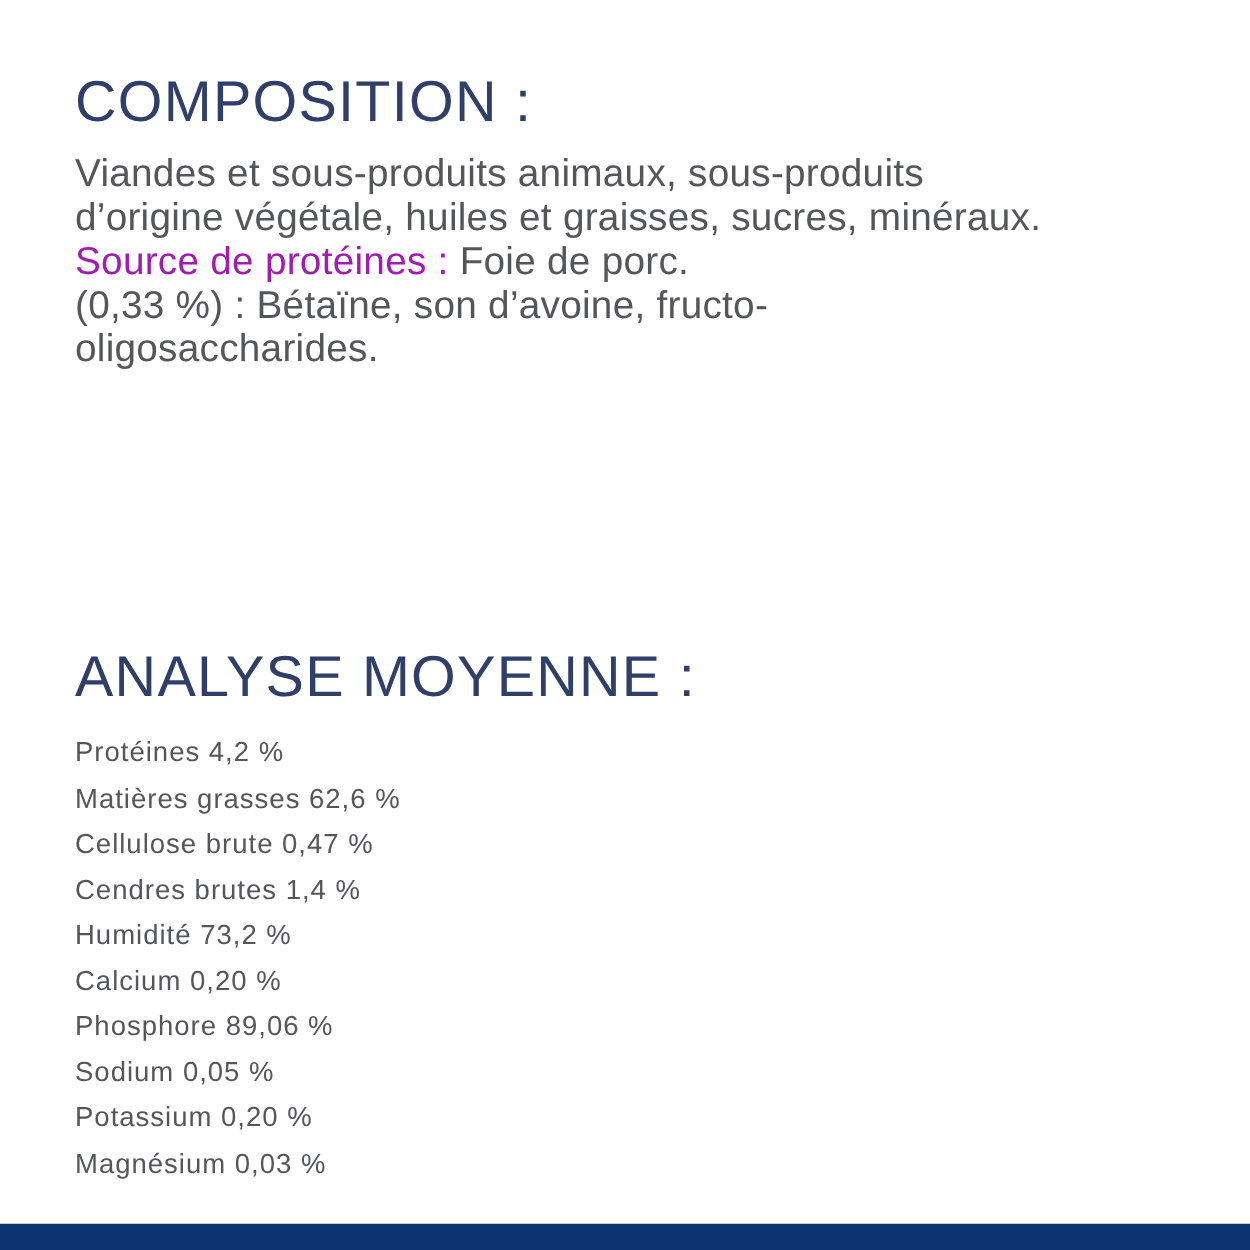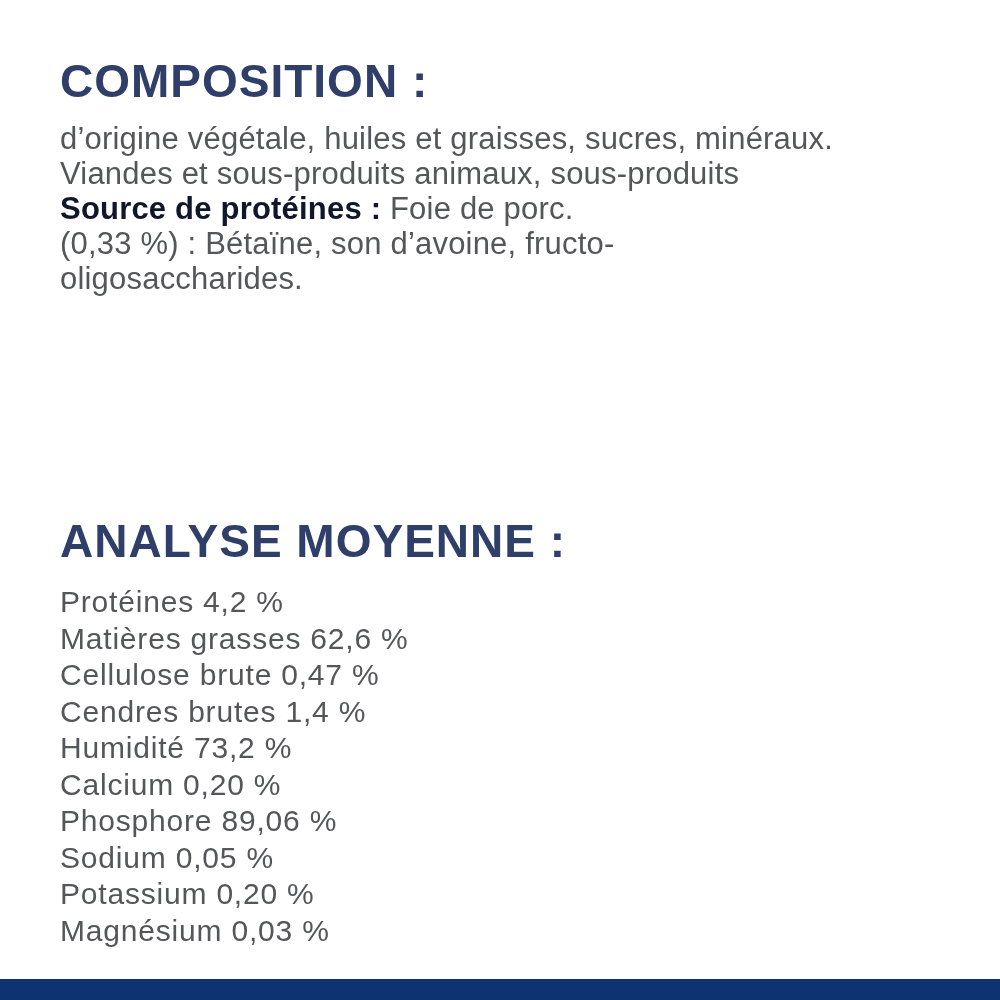--- a/index.html
+++ b/index.html
@@ -10,50 +10,50 @@
     background: #ffffff;
     overflow: hidden;
     font-family: "Liberation Sans", sans-serif;
   }
   .section-heading {
     position: absolute;
     left: 60px;
     margin: 0;
     color: #2F3F69;
     font-size: 46px;
-    font-weight: bold;
+    font-weight: normal;
     letter-spacing: 1px;
     line-height: 1;
     white-space: nowrap;
   }
   #composition-heading { top: 58px; }
   #analysis-heading    { top: 518px; text-align: right; }
 
   .composition-text {
     position: absolute;
     left: 60px;
     top: 121px;
     width: 900px;
     color: #55565A;
     font-size: 31px;
     line-height: 35px;
     letter-spacing: 0.2px;
   }
   .body-line { white-space: nowrap; }
   .bold-gray {
-    color: #0f172a;
-    font-weight: bold;
+    color: #a21caf;
+    font-weight: normal;
   }
 
   .analysis-list {
     position: absolute;
     left: 60px;
     top: 584px;
     color: #55565A;
-    font-size: 30px;
+    font-size: 22px;
     line-height: 36.5px;
     letter-spacing: 0.8px;
   }
   .per-kg {
     position: absolute;
     left: 588px;
     top: 584px;
     color: #55565A;
     font-size: 30px;
     line-height: 36.5px;
@@ -71,22 +71,22 @@
   }
 </style>
 </head>
 <body>
 
 <div class="page">
 
   <h1 class="section-heading" id="composition-heading">COMPOSITION :</h1>
 
   <div class="composition-text">
+    <div class="body-line">Viandes et sous-produits animaux, sous-produits</div>
     <div class="body-line">d’origine végétale, huiles et graisses, sucres, minéraux.</div>
-    <div class="body-line">Viandes et sous-produits animaux, sous-produits</div>
     <div class="body-line">
       <span class="bold-gray">Source de protéines :</span><span> Foie de porc.</span>
     </div>
     <div class="body-line">(0,33 %) : Bétaïne, son d’avoine, fructo-</div>
     <div class="body-line">oligosaccharides.</div>
   </div>
 
   <h1 class="section-heading" id="analysis-heading">ANALYSE MOYENNE :</h1>
 
   <div class="analysis-list">

